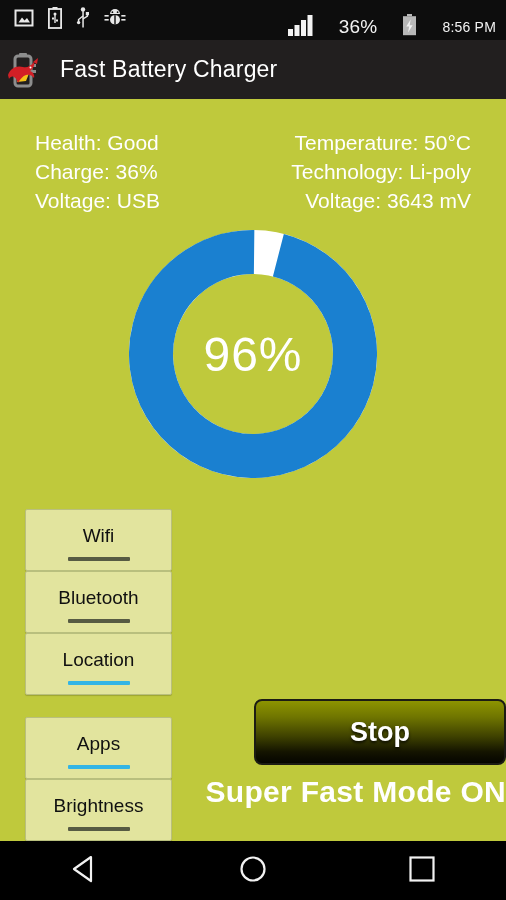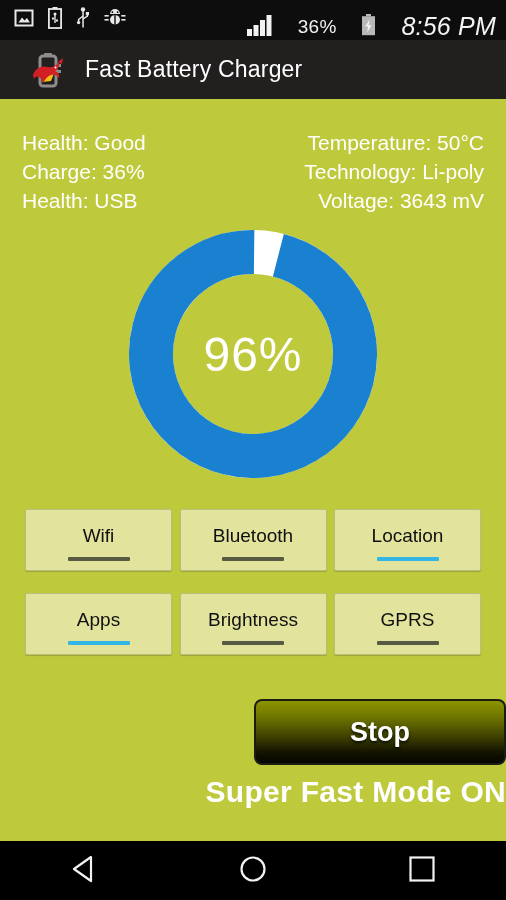--- a/index.html
+++ b/index.html
@@ -38,32 +38,32 @@
     gap: 25px;
     margin-top: 13px;
   }
   .sb-icon { display: block; }
   .sb-text {
     color: #f2f2f2;
     font-size: 19px;
     letter-spacing: 0.2px;
     white-space: nowrap;
   }
-  #status-clock { font-size: 25px; font-style: italic; }
+  #status-clock { font-size: 14px; }
 
   
   #app-bar {
     position: absolute;
     left: 0; top: 40px;
     width: 506px; height: 59px;
     background: #221f1f;
     display: flex;
     align-items: center;
     box-sizing: border-box;
-    padding-left: 29px;
+    padding-left: 4px;
   }
   #app-icon {
     width: 46px; height: 46px;
     position: relative;
     flex: 0 0 auto;
     margin-right: 10px;
   }
   #app-title {
     color: #ffffff;
     font-size: 23px;
@@ -80,21 +80,21 @@
     box-sizing: border-box;
   }
 
   
   #info-block {
     position: absolute;
     left: 0; top: 30px;
     width: 506px;
     display: flex;
     box-sizing: border-box;
-    padding: 0 22px;
+    padding: 0 35px;
   }
   .info-col {
     display: flex;
     flex-direction: column;
     gap: 2px;
   }
   #info-left { text-align: left; }
   #info-right { margin-left: auto; text-align: right; }
   .info-line {
     color: #ffffff;
@@ -137,20 +137,21 @@
     position: absolute;
     left: 0; top: 410px;
     width: 506px;
     box-sizing: border-box;
     padding: 0 25px;
   }
   .toggle-row {
     display: flex;
     justify-content: space-between;
     margin-bottom: 22px;
+    flex-direction: column;
   }
   .toggle-btn {
     position: relative;
     width: 147px;
     height: 62px;
     background: #e2e49e;
     border: 1px solid #b9bf7e;
     border-radius: 2px;
     box-sizing: border-box;
     display: flex;
@@ -319,21 +320,21 @@
     </span>
     <span id="app-title">Fast Battery Charger</span>
   </div>
 
   <div id="content">
 
     <div id="info-block">
       <div class="info-col" id="info-left">
         <span class="info-line">Health: Good</span>
         <span class="info-line">Charge: 36%</span>
-        <span class="info-line">Health: USB</span>
+        <span class="info-line">Voltage: USB</span>
       </div>
       <div class="info-col" id="info-right">
         <span class="info-line">Temperature: 50°C</span>
         <span class="info-line">Technology: Li-poly</span>
         <span class="info-line">Voltage: 3643 mV</span>
       </div>
     </div>
 
     <div id="donut-wrap">
       <div id="donut">

